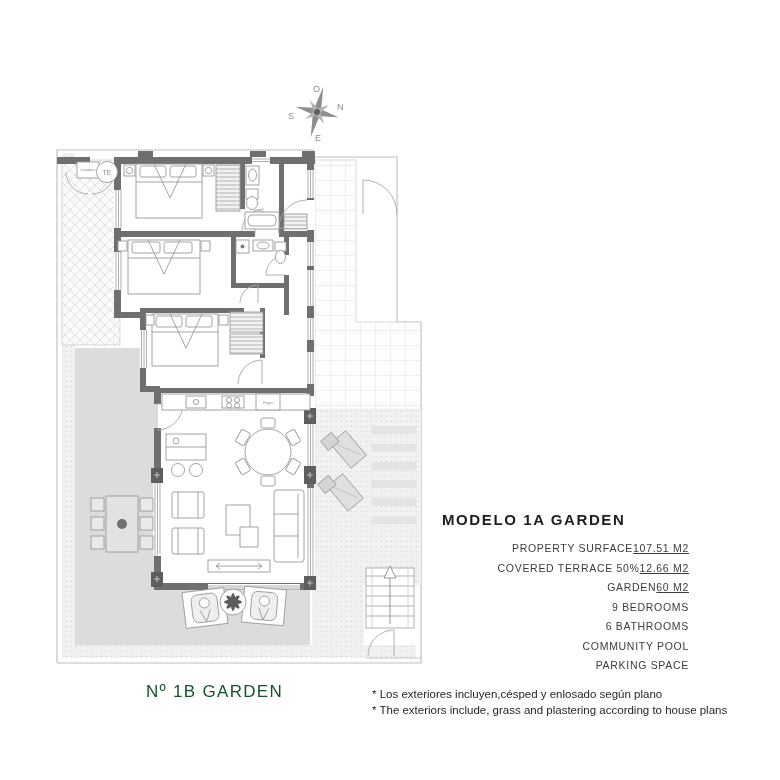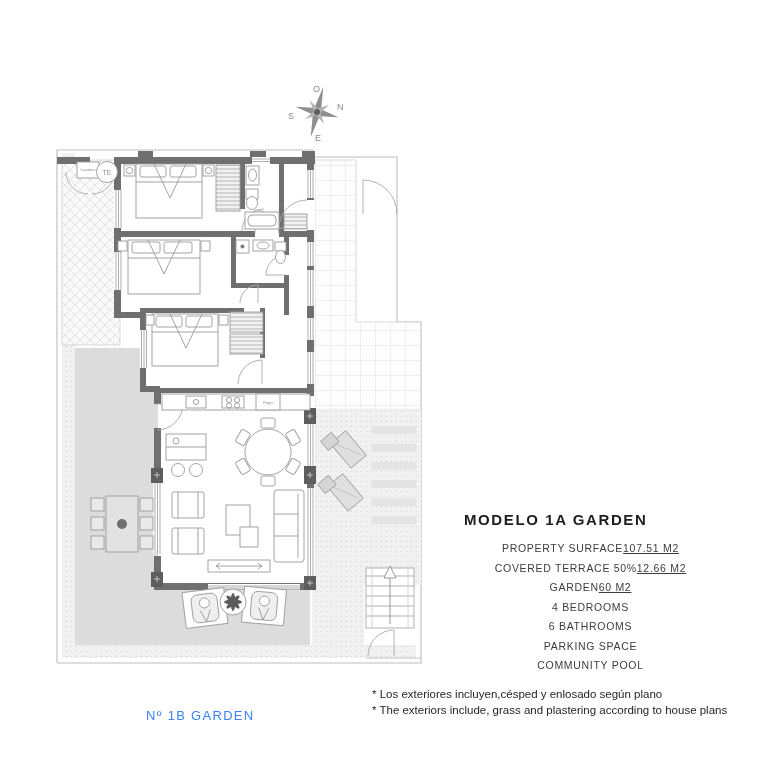--- a/index.html
+++ b/index.html
@@ -1,24 +1,24 @@
 <!DOCTYPE html>
 <html><head>
 <meta charset="utf-8">
 <style>
   html,body{margin:0;padding:0;background:#fff;}
   .canvas{position:relative;width:780px;height:780px;background:#ffffff;overflow:hidden;
           font-family:"Liberation Sans", sans-serif;}
   .plan-svg{position:absolute;left:0;top:0;}
-  .specs{position:absolute;left:464px;top:511px;width:247px;color:#3c3c3b;}
+  .specs{position:absolute;left:442px;top:511px;width:247px;color:#3c3c3b;}
   .specs h2{margin:0 0 11px 0;font-size:15px;font-weight:bold;letter-spacing:1.6px;color:#1d1d1b;}
-  .spec-row{display:flex;justify-content:center;font-size:10.5px;letter-spacing:0.7px;
+  .spec-row{display:flex;justify-content:flex-end;font-size:10.5px;letter-spacing:0.7px;
             line-height:19.5px;color:#3c3c3b;margin-left:6px;}
   .spec-row .val{text-align:right;white-space:nowrap;text-decoration:underline;}
-  .unit-label{position:absolute;left:146px;top:708px;font-size:13px;letter-spacing:1.3px;color:#3b82f6;}
+  .unit-label{position:absolute;left:146px;top:682px;font-size:17px;letter-spacing:1.3px;color:#14532d;}
   .notes{position:absolute;left:372px;top:686px;font-size:11.5px;line-height:16px;color:#1f1f1f;}
   svg text{font-family:"Liberation Sans", sans-serif;}
 </style>
 </head>
 <body>
 
 <div class="canvas">
 
 <svg class="plan-svg" width="780" height="780" viewBox="0 0 780 780">
   <defs>
@@ -366,33 +366,33 @@
   </div>
   <div class="spec-row">
     <span>COVERED TERRACE  50%</span>
     <span class="val">12.66 M2</span>
   </div>
   <div class="spec-row">
     <span>GARDEN</span>
     <span class="val">60 M2</span>
   </div>
   <div class="spec-row">
-    <span>4 BEDROOMS</span>
+    <span>9 BEDROOMS</span>
     <span class="val"></span>
   </div>
   <div class="spec-row">
     <span>6 BATHROOMS</span>
     <span class="val"></span>
   </div>
   <div class="spec-row">
+    <span>COMMUNITY POOL</span>
+    <span class="val"></span>
+  </div>
+  <div class="spec-row">
     <span>PARKING SPACE</span>
-    <span class="val"></span>
-  </div>
-  <div class="spec-row">
-    <span>COMMUNITY POOL</span>
     <span class="val"></span>
   </div>
 </div>
 
 <div class="unit-label">Nº 1B GARDEN</div>
 
 <div class="notes">
   <div>* Los exteriores incluyen,césped y enlosado según plano</div>
   <div>* The exteriors include, grass and plastering according to house plans</div>
 </div>

